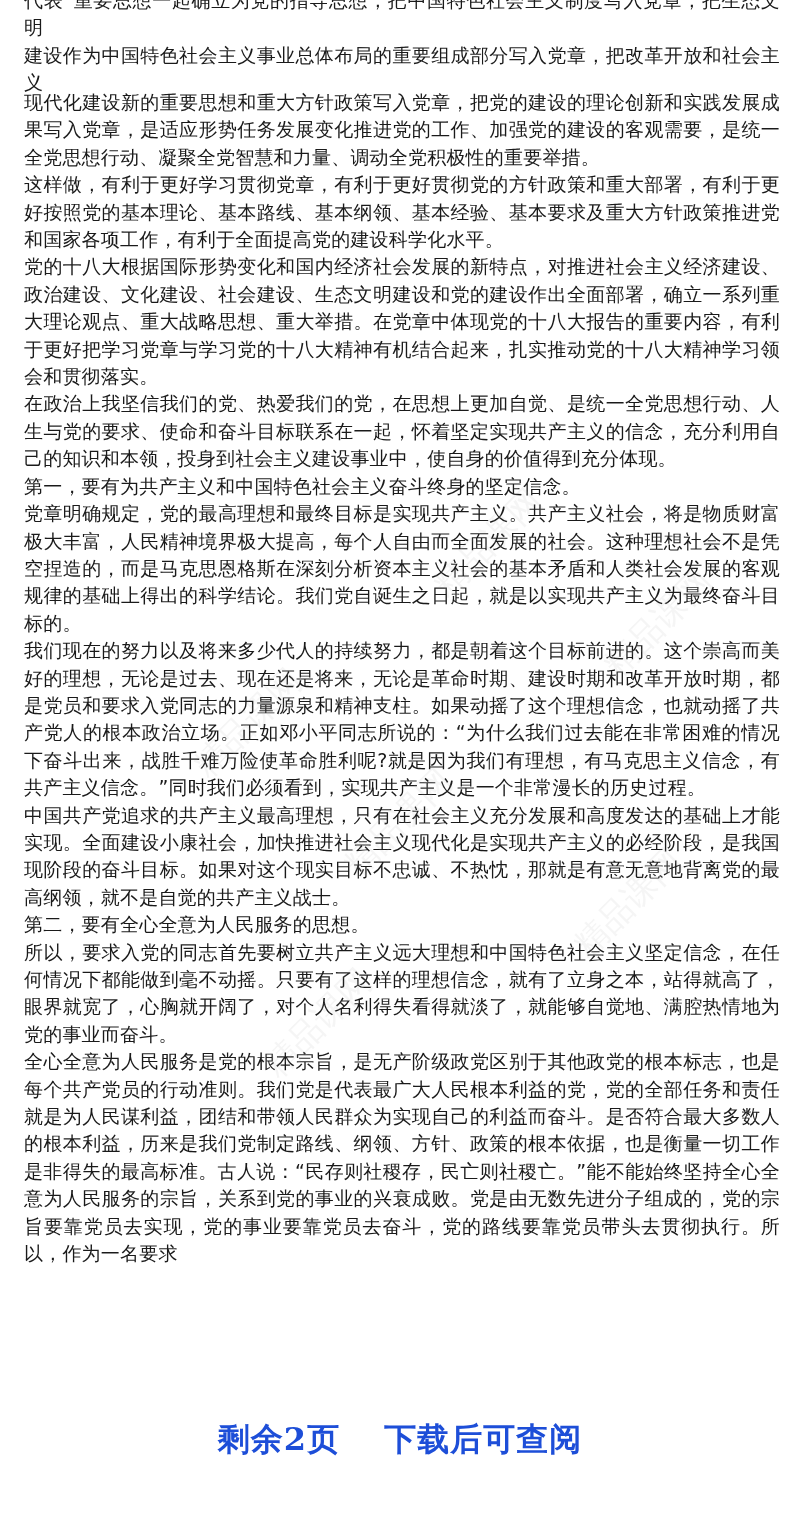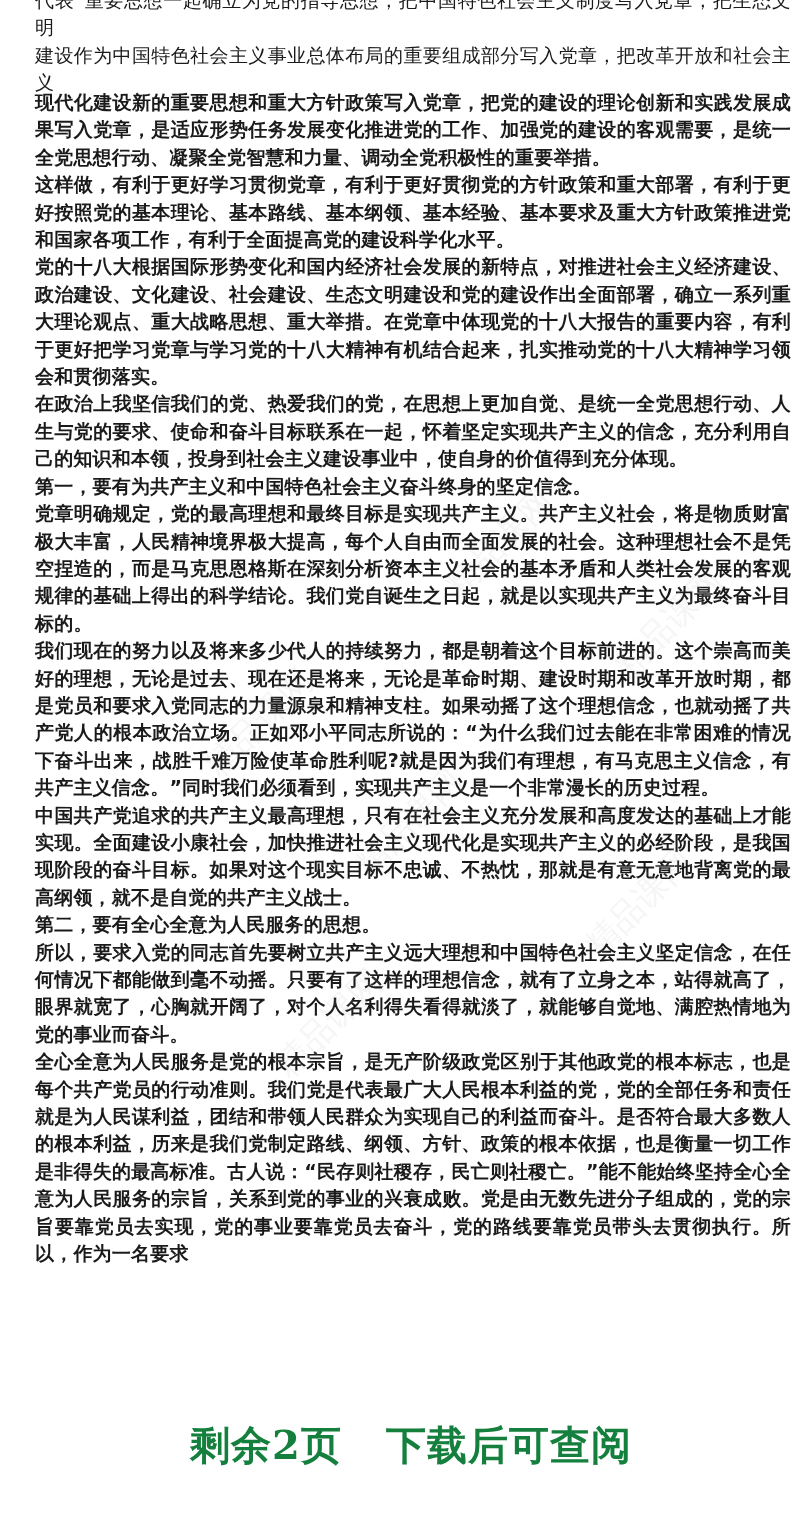--- a/index.html
+++ b/index.html
@@ -10,21 +10,21 @@
   body {
     width: 800px;
     height: 1527px;
     position: relative;
     overflow: hidden;
     font-family: "DejaVu Sans", "Liberation Sans", sans-serif;
     color: #1a1a1a;
   }
   .page {
     position: absolute;
-    left: 11px; top: 0;
+    left: 0; top: 0;
     width: 728px;
     height: 1527px;
   }
   .block {
     position: absolute;
     left: 24px;
     width: 756px;
     font-size: 19px;
     line-height: 27.4px;
     letter-spacing: 0.2px;
@@ -32,21 +32,20 @@
   }
   .block p {
     margin: 0;
     padding: 0;
   }
   .top-block {
     top: -13px;
   }
   .main-block {
     top: 89px;
-    font-weight: bold;
   }
   .watermark-layer {
     position: absolute;
     left: 0; top: 0;
     width: 800px;
     height: 1527px;
     pointer-events: none;
     overflow: hidden;
   }
   .wm {
@@ -58,22 +57,22 @@
     font-family: "DejaVu Sans", sans-serif;
   }
   .footer-cta {
     position: absolute;
     top: 1418px;
     left: 0;
     width: 800px;
     text-align: center;
     font-family: "DejaVu Serif", "Liberation Serif", serif;
     font-weight: bold;
-    font-size: 40px;
-    color: #15803d;
+    font-size: 32px;
+    color: #1d4ed8;
     letter-spacing: 1px;
     cursor: pointer;
   }
   .footer-cta span + span {
     margin-left: 44px;
   }
 </style>
 </head>
 <body>
 

